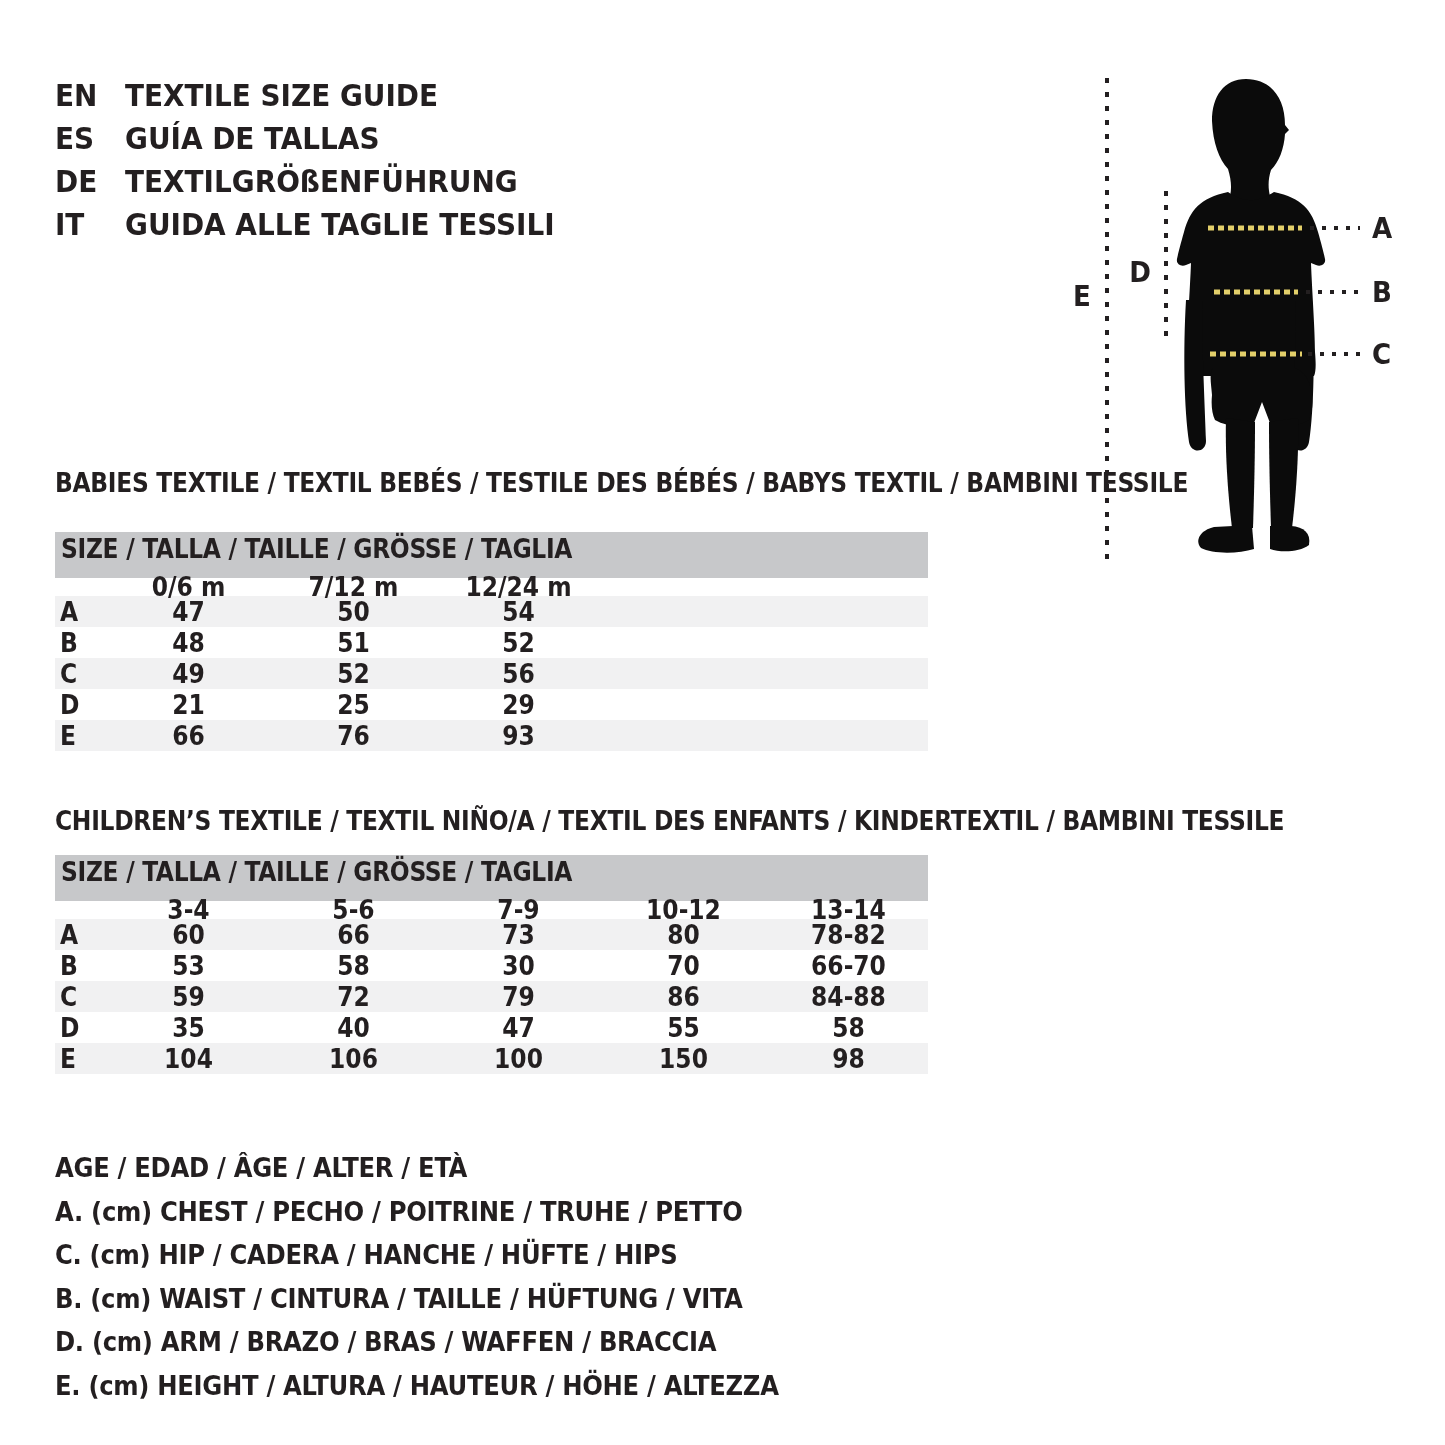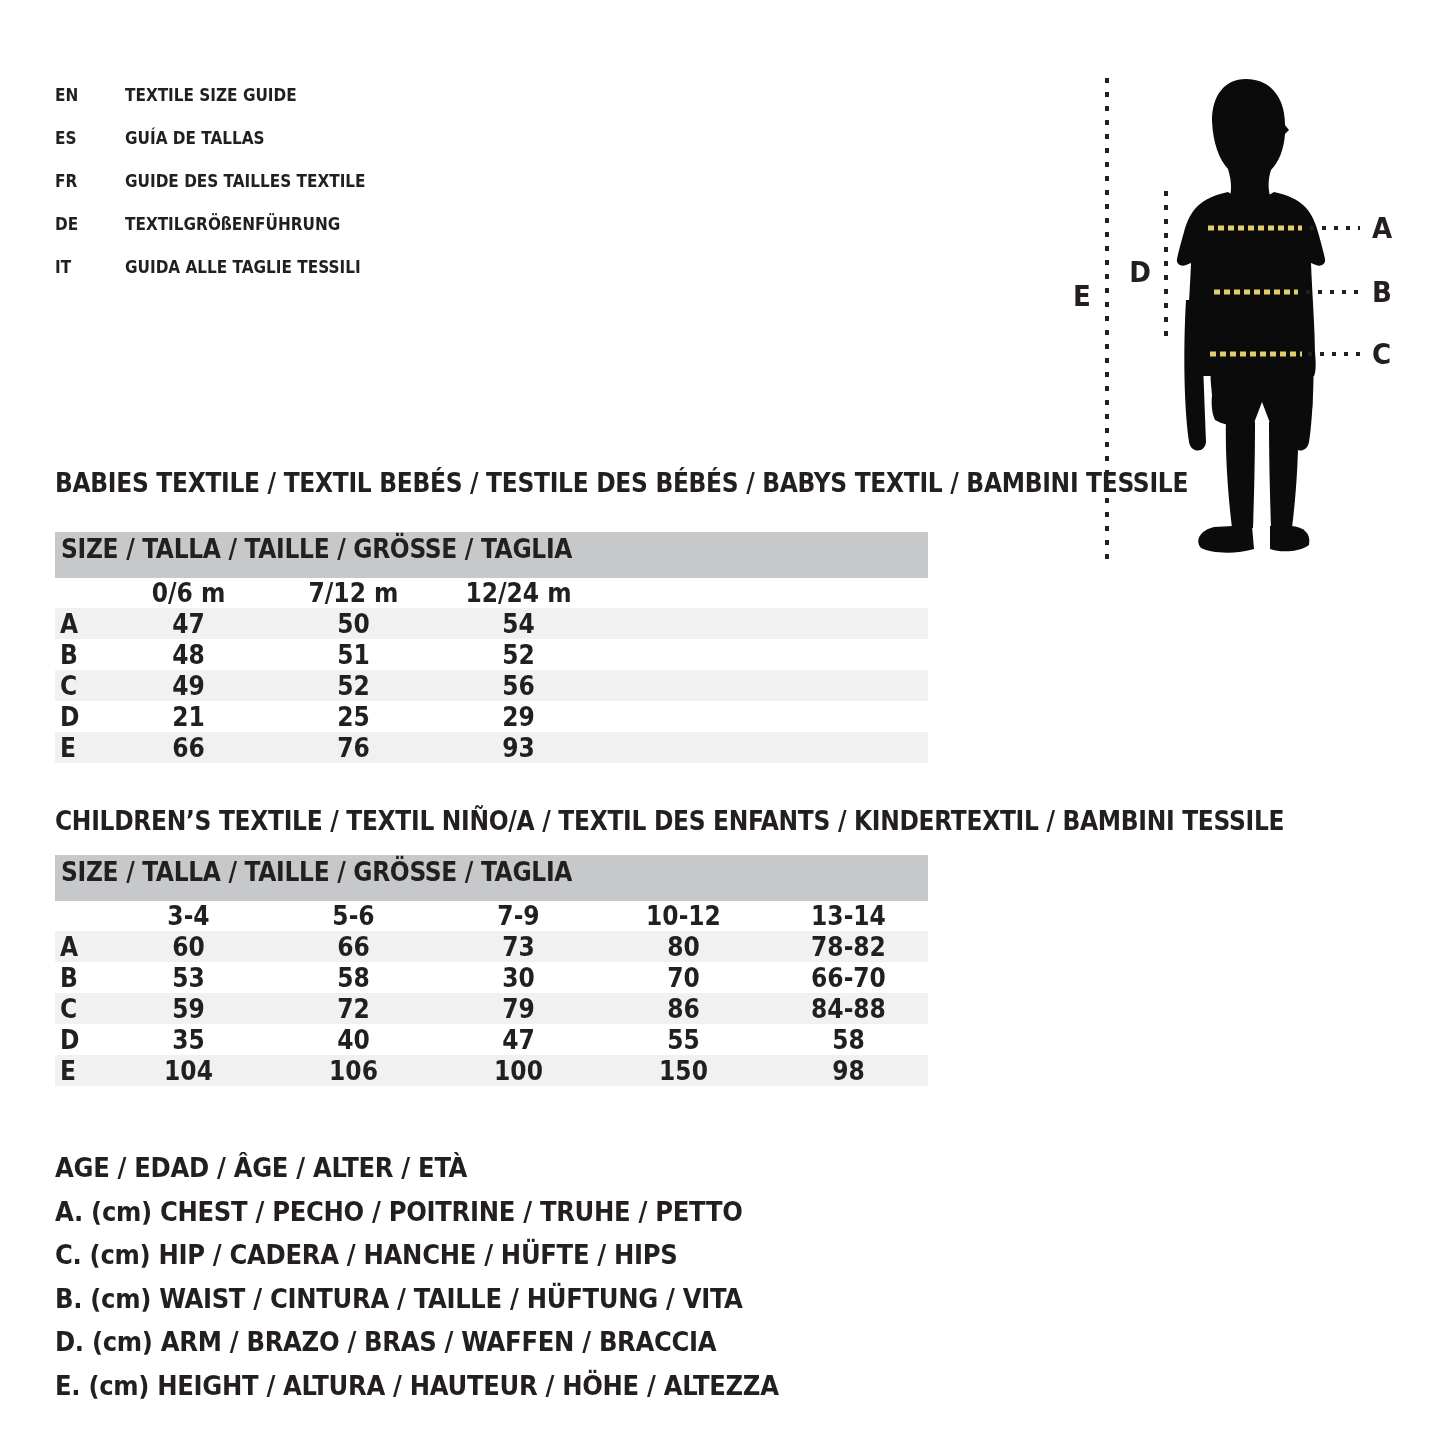--- a/index.html
+++ b/index.html
@@ -7,38 +7,38 @@
     width:1445px; height:1445px; position:relative;
     background:#ffffff; overflow:hidden;
     font-family:"DejaVu Sans","Liberation Sans",sans-serif;
     font-stretch:condensed;
     font-weight:bold; color:#231f20;
     -webkit-font-smoothing:antialiased;
   }
 
   
   .lang-list { position:absolute; left:55px; top:74px; }
-  .lang-row { display:flex; line-height:43px; font-size:17px; white-space:nowrap; }
+  .lang-row { display:flex; line-height:43px; font-size:31px; white-space:nowrap; }
   .lang-code { width:70px; flex:0 0 70px; }
 
   
   .section-title { position:absolute; left:55px; font-size:26px; white-space:nowrap; letter-spacing:-0.3px; }
   #babies-title   { top:468px; }
   #children-title { top:806px; }
 
   
   .size-table { position:absolute; left:55px; width:873px; }
   #babies-table   { top:532px; }
   #children-table { top:855px; }
   .table-header-bar {
     height:46px; line-height:35px; background:#c7c8ca;
     font-size:26px; padding-left:6px; letter-spacing:-0.3px;
   }
   .tbl-row { display:flex; align-items:center; font-size:26px; }
-  .col-header-row { height:30px; }
+  .col-header-row { height:18px; }
   .data-row { height:31px; }
   .data-row.striped { background:#f1f1f2; }
   .cell-label { width:46px; flex:0 0 46px; padding-left:5px; }
   .cell { width:165px; flex:0 0 165px; text-align:center; }
 
   
   .legend { position:absolute; left:55px; top:1146px; }
   .legend-row { font-size:27px; line-height:43.5px; white-space:nowrap; letter-spacing:-0.3px; }
 
   
@@ -51,24 +51,20 @@
 <body>
 
 <div class="lang-list">
   <div class="lang-row">
     <span class="lang-code">EN</span>
     <span class="lang-title">TEXTILE SIZE GUIDE</span>
   </div>
   <div class="lang-row">
     <span class="lang-code">ES</span>
     <span class="lang-title">GUÍA DE TALLAS</span>
-  </div>
-  <div class="lang-row">
-    <span class="lang-code">FR</span>
-    <span class="lang-title">GUIDE DES TAILLES TEXTILE</span>
   </div>
   <div class="lang-row">
     <span class="lang-code">DE</span>
     <span class="lang-title">TEXTILGRÖßENFÜHRUNG</span>
   </div>
   <div class="lang-row">
     <span class="lang-code">IT</span>
     <span class="lang-title">GUIDA ALLE TAGLIE TESSILI</span>
   </div>
 </div>

